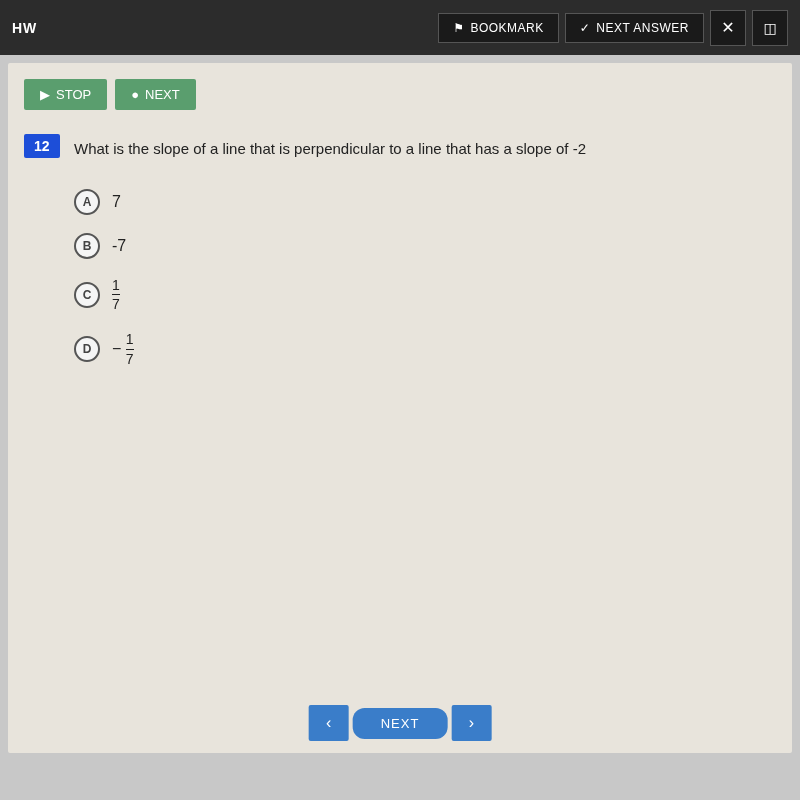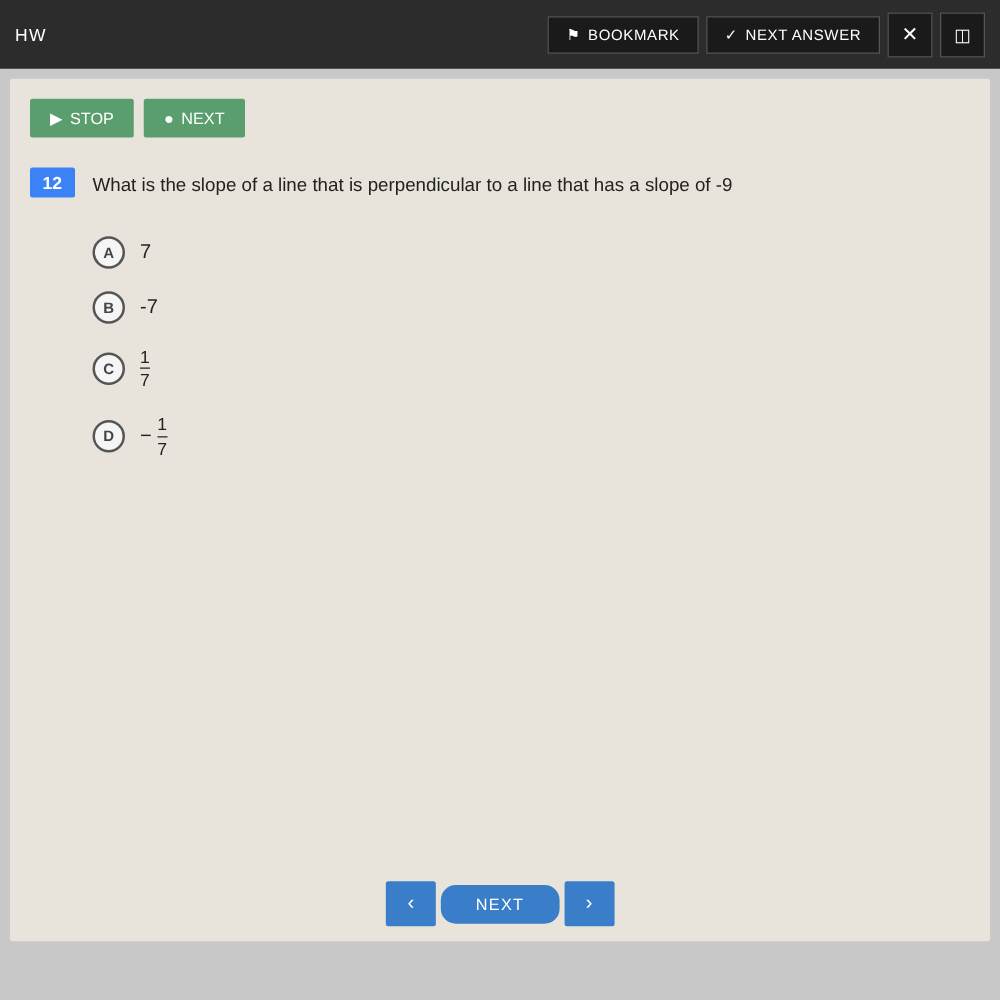--- a/index.html
+++ b/index.html
@@ -19,21 +19,21 @@
       height: 55px;
       display: flex;
       align-items: center;
       justify-content: space-between;
       padding: 0 12px;
     }
 
     .top-bar-title {
       color: white;
       font-size: 14px;
-      font-weight: normal;
+      font-weight: bold;
       letter-spacing: 1px;
     }
 
     .top-bar-buttons {
       display: flex;
       align-items: center;
       gap: 6px;
     }
 
     .btn-bookmark {
@@ -133,21 +133,21 @@
 
     
     .question-container {
       display: flex;
       align-items: flex-start;
       gap: 14px;
       margin-bottom: 28px;
     }
 
     .question-number {
-      background: #3b82f6;
+      background: #1d4ed8;
       color: white;
       font-size: 14px;
       font-weight: bold;
       padding: 4px 10px;
       border-radius: 2px;
       min-width: 36px;
       text-align: left;
     }
 
     .question-text {
@@ -294,21 +294,21 @@
       <span>STOP</span>
     </button>
     <button class="btn-stop">
       <span>●</span>
       <span>NEXT</span>
     </button>
   </div>
 
   <div class="question-container">
     <span class="question-number">12</span>
-    <span class="question-text">What is the slope of a line that is perpendicular to a line that has a slope of -9</span>
+    <span class="question-text">What is the slope of a line that is perpendicular to a line that has a slope of -2</span>
   </div>
 
   <div class="answer-options">
 
     <div class="answer-option">
       <div class="option-circle">A</div>
       <span class="option-text">7</span>
     </div>
 
     <div class="answer-option">

